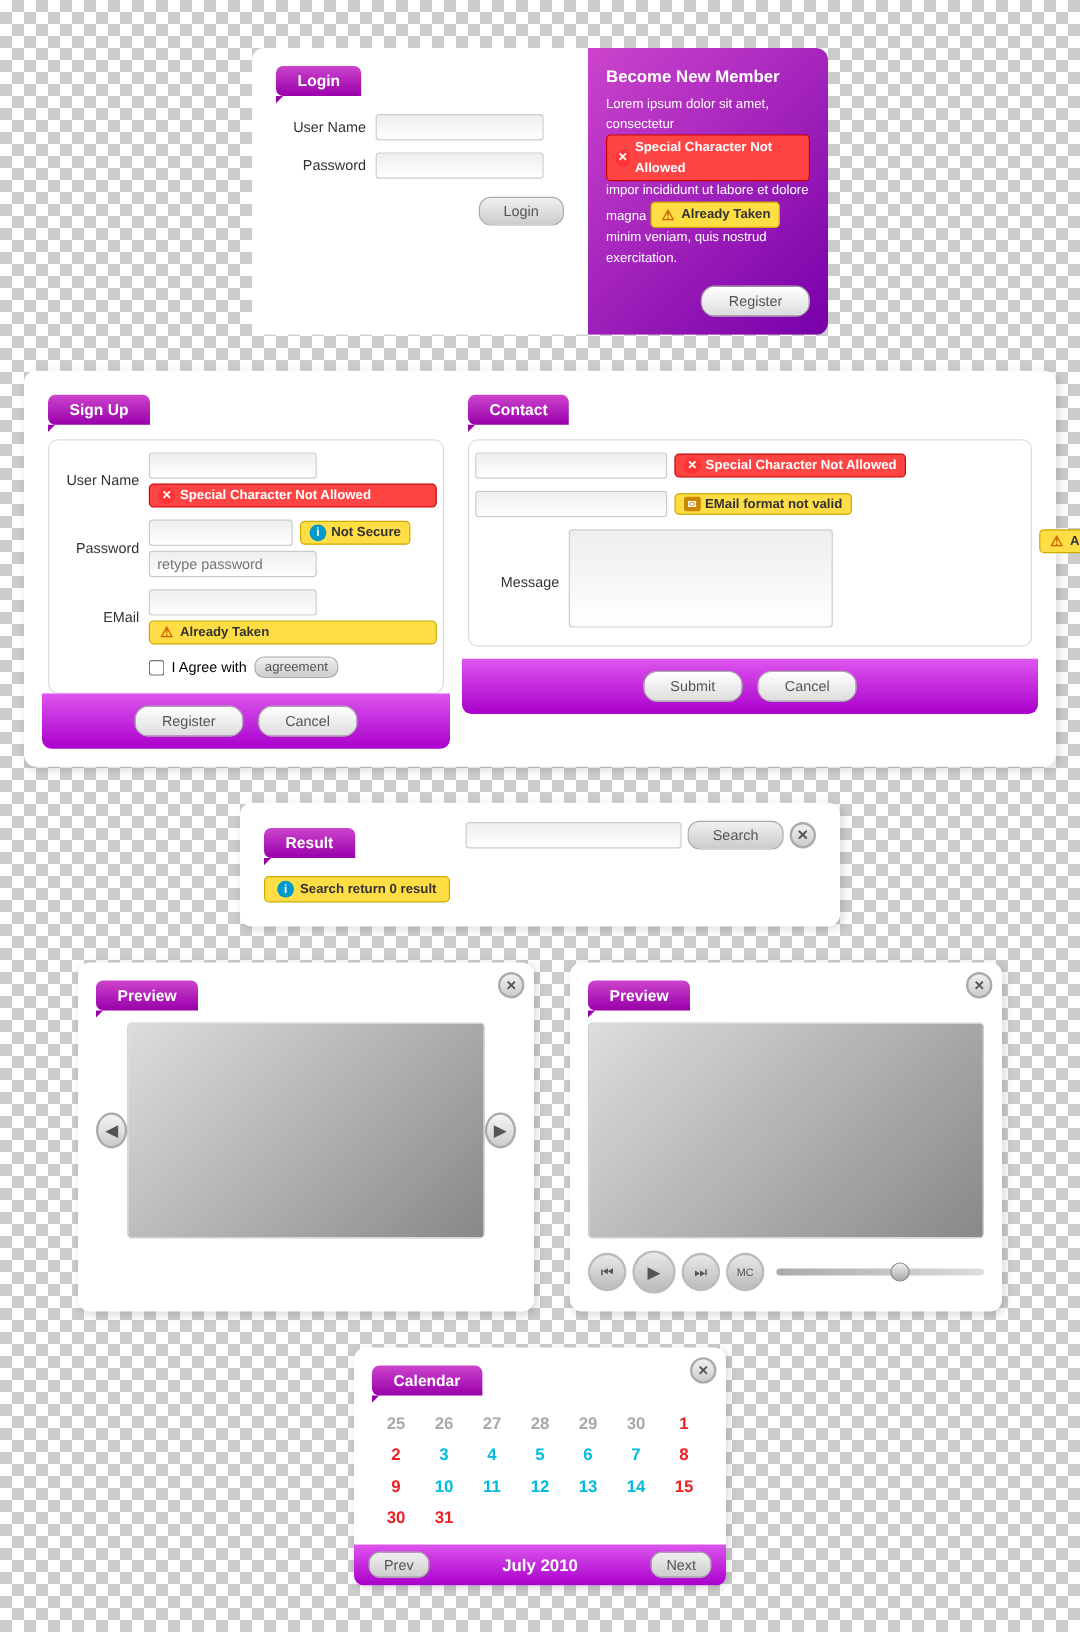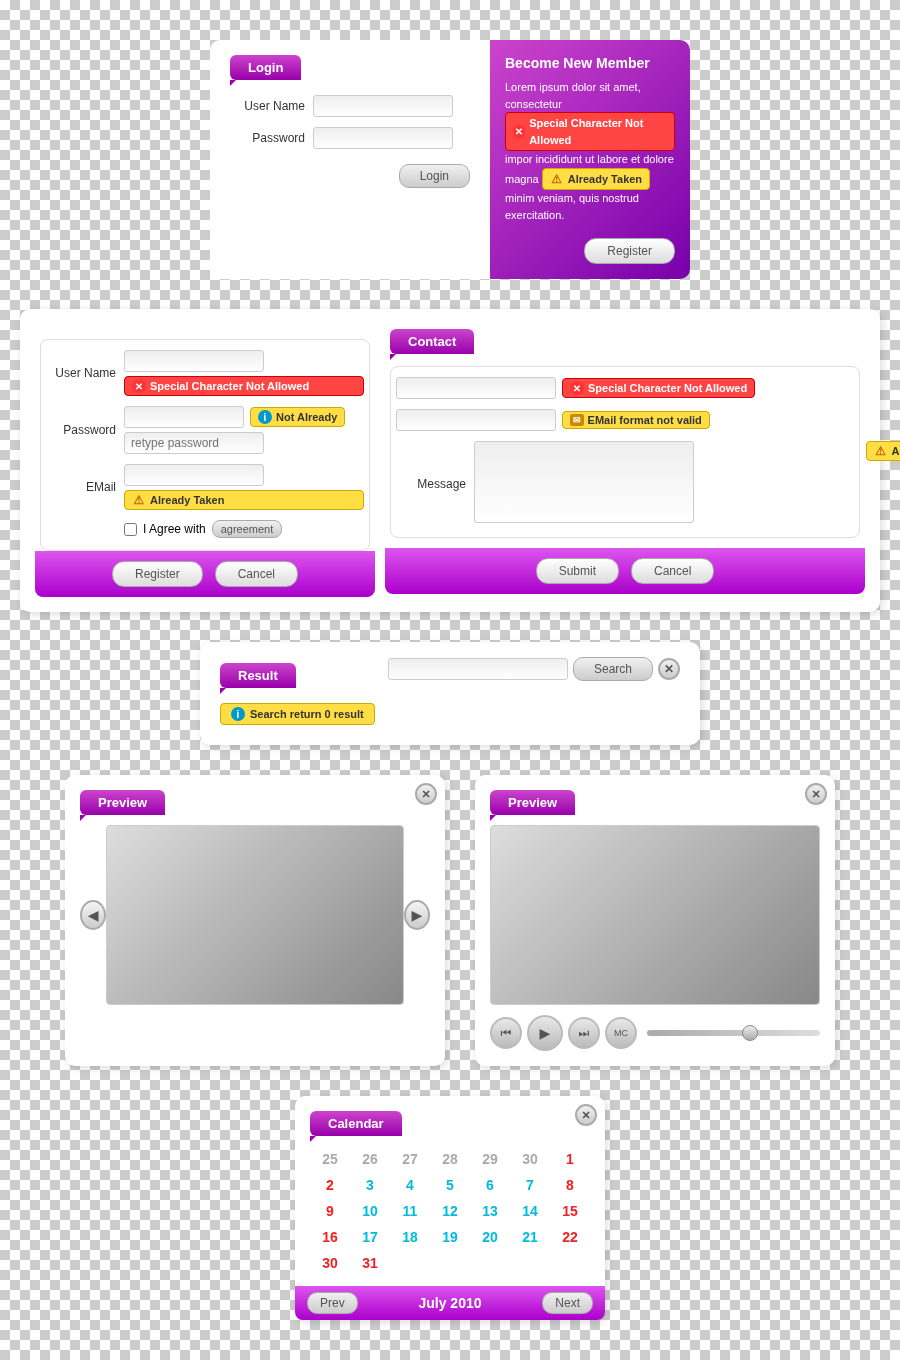--- a/index.html
+++ b/index.html
@@ -499,41 +499,44 @@
     </p>
     <div class="register-btn-area" style="margin-top:15px;">
       <button class="btn-white">Register</button>
     </div>
   </div>
 </div>
 
 <div id="signup-contact-panel">
 
   <div class="signup-section">
+    <div style="margin-bottom:12px;">
+      <span class="purple-tab">Sign Up</span>
+    </div>
     <div class="section-border">
 
       <div class="form-row">
         <span class="form-label">User Name</span>
         <div class="form-field-area">
           <input type="text" style="width: 140px;">
           <span class="error-badge red-badge">
             <span class="error-x">✕</span>
             <span>Special Character Not Allowed</span>
           </span>
         </div>
       </div>
 
       <div class="form-row">
         <span class="form-label">Password</span>
         <div class="form-field-area">
           <div style="display:flex;align-items:center;gap:6px;">
             <input type="password" style="width: 120px;">
             <span class="error-badge">
               <span class="info-circle">i</span>
-              <span>Not Already</span>
+              <span>Not Secure</span>
             </span>
           </div>
           <input type="password" style="width: 140px;" placeholder="retype password">
         </div>
       </div>
 
       <div class="form-row">
         <span class="form-label">EMail</span>
         <div class="form-field-area">
           <input type="text" style="width: 140px;">
@@ -679,29 +682,20 @@
         <tr>
           <td class="cal-red">9</td>
           <td class="cal-cyan">10</td>
           <td class="cal-cyan">11</td>
           <td class="cal-cyan">12</td>
           <td class="cal-cyan">13</td>
           <td class="cal-cyan">14</td>
           <td class="cal-red">15</td>
         </tr>
         <tr>
-          <td class="cal-red">16</td>
-          <td class="cal-cyan">17</td>
-          <td class="cal-cyan">18</td>
-          <td class="cal-cyan">19</td>
-          <td class="cal-cyan">20</td>
-          <td class="cal-cyan">21</td>
-          <td class="cal-red">22</td>
-        </tr>
-        <tr>
           <td class="cal-red">30</td>
           <td class="cal-red">31</td>
           <td></td>
           <td></td>
           <td></td>
           <td></td>
           <td></td>
         </tr>
       </tbody>
   </table>

